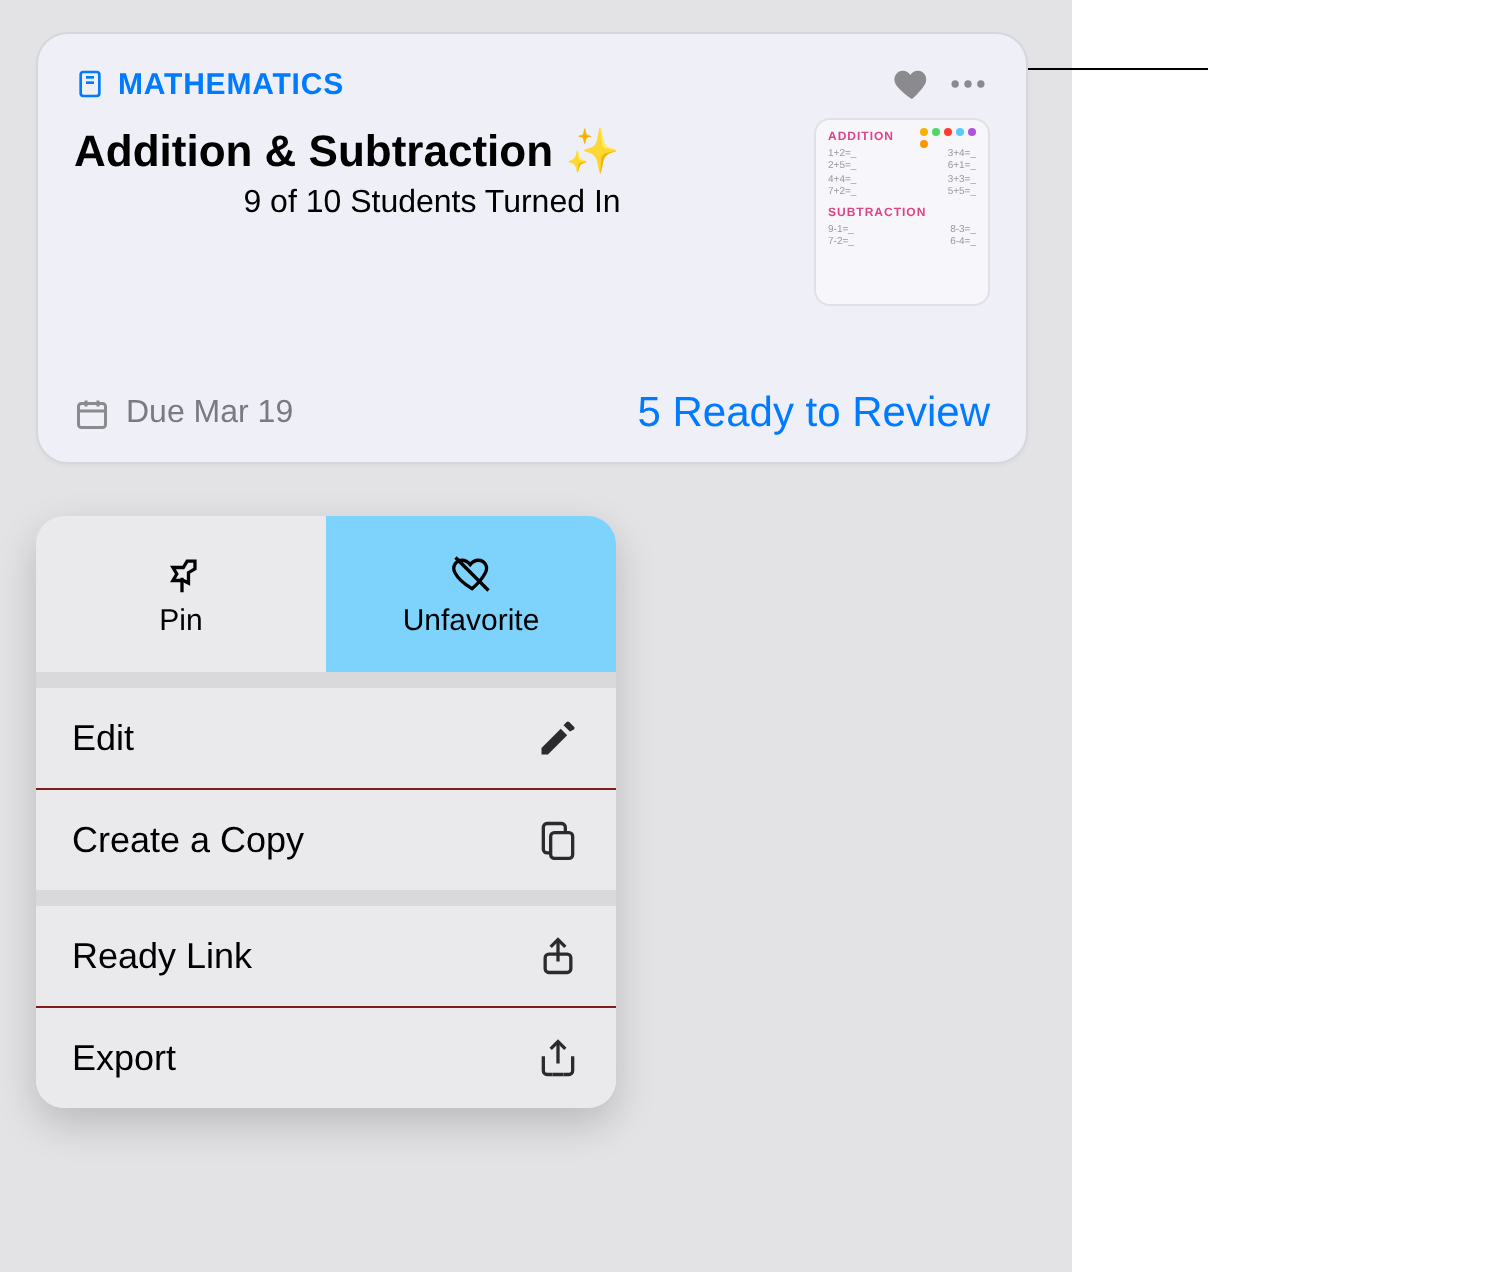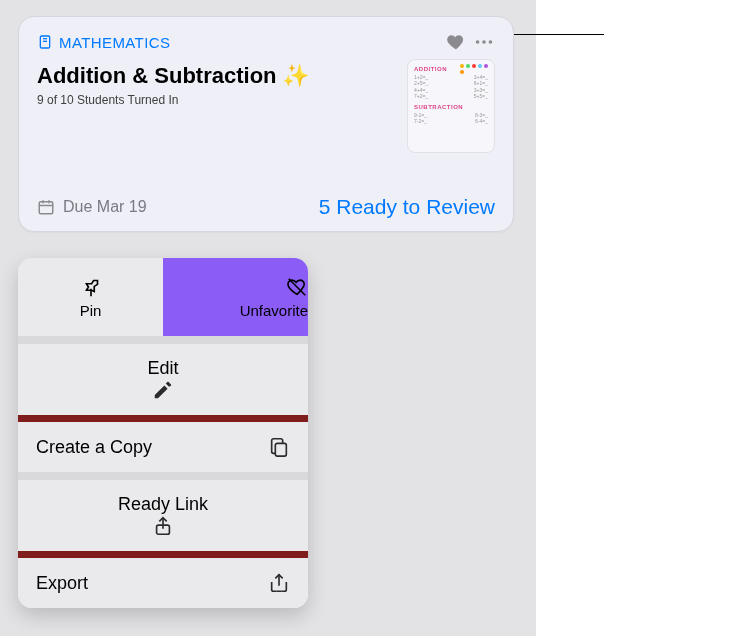--- a/index.html
+++ b/index.html
@@ -36,21 +36,21 @@
     padding: 14px 18px 12px 18px;
     display: flex;
     flex-direction: column;
   }
   .card-top {
     display: flex;
     align-items: center;
     gap: 6px;
     color: #007aff;
     font-size: 15px;
-    font-weight: 400;
+    font-weight: 700;
     letter-spacing: 0.4px;
   }
   .card-top .spacer { flex: 1; }
   .card-top .subject { text-transform: uppercase; }
   .heart, .more {
     width: 22px; height: 22px;
     display: inline-flex; align-items: center; justify-content: center;
     color: #8a8a8f;
   }
   .card-mid {
@@ -59,23 +59,24 @@
     gap: 12px;
   }
   .card-titleblock { flex: 1; }
   .card-title {
     font-size: 22px;
     font-weight: 700;
     color: #000;
     margin-top: 4px;
   }
   .card-subtitle {
-    font-size: 12px;
-    color: #404040;
+    font-size: 16px;
+    color: #000000;
     margin-top: 4px;
+    text-align: center;
   }
   .thumb {
     width: 88px; height: 94px;
     background: #f7f7fb;
     border: 1px solid #e0e0e6;
     border-radius: 8px;
     position: relative;
     overflow: hidden;
     padding: 6px;
     font-size: 5px;
@@ -130,39 +131,38 @@
     flex: 1;
     display: flex;
     flex-direction: column;
     align-items: center;
     justify-content: center;
     gap: 4px;
     font-size: 15px;
     color: #000;
   }
   .menu-topbtn.active {
-    background: #8b5cf6;
-    align-items: flex-end;
+    background: #7dd3fc;
   }
   .menu-topbtn svg { width: 22px; height: 22px; }
   .menu-divthick {
     height: 8px;
     background: #d9d9dc;
   }
   .menu-item {
     display: flex;
     align-items: center;
     justify-content: space-between;
     padding: 14px 18px;
     background: #eaeaec;
     font-size: 18px;
     color: #000;
-    border-top: 7px solid #7f1d1d;
-  }
-  .menu-item:first-of-type { border-top: none; flex-direction: column; }
+    border-top: 1px solid #7f1d1d;
+  }
+  .menu-item:first-of-type { border-top: none; }
   .menu-item.danger { color: #ff3b30; }
   .menu-item.danger svg { color: #ff3b30; }
   .menu-item svg { width: 22px; height: 22px; color: #2b2b2d; }
   .menu-group { background: #eaeaec; }
 </style>
 </head>
 <body>
 
 <div class="panel-bg"></div>
 <div class="callout-line"></div>

